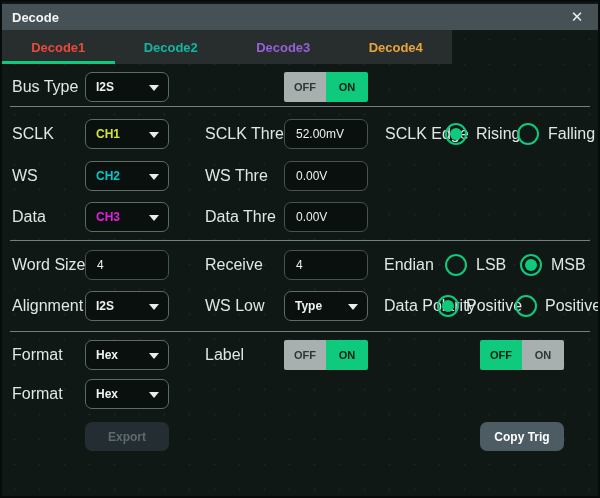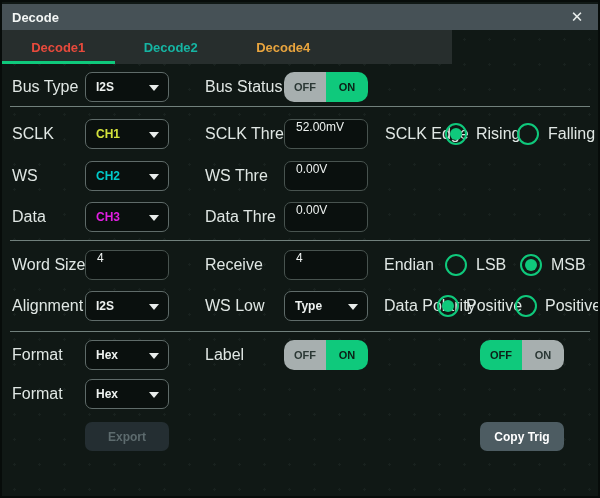--- a/index.html
+++ b/index.html
@@ -24,22 +24,22 @@
     font-size:13px;font-weight:bold;position:relative;}
   .tab-underline{position:absolute;left:0;bottom:0;width:113px;height:3px;background:#0fc97c;}
   
   .label{position:absolute;height:30px;line-height:30px;font-size:16px;color:#e0e7e4;white-space:nowrap;}
   .dd{position:absolute;width:84px;height:30px;background:#0a100e;border:1px solid #5f6b69;
     border-radius:7px;display:flex;align-items:center;padding:0 10px;
     font-size:12px;font-weight:bold;color:#eef2f0;}
   .dd .arrow{position:absolute;right:9px;top:12px;width:0;height:0;
     border-left:5px solid transparent;border-right:5px solid transparent;border-top:6px solid #e8ecea;}
   .input{position:absolute;width:84px;height:30px;background:#0a100e;border:1px solid #48534f;
-    border-radius:7px;display:flex;align-items:flex-start;padding:0 11px;font-size:12px;color:#eef2f0;}
-  .toggle{position:absolute;width:84px;height:30px;border-radius:10px;overflow:hidden;display:flex;
+    border-radius:7px;display:flex;align-items:center;padding:0 11px;font-size:12px;color:#eef2f0;}
+  .toggle{position:absolute;width:84px;height:30px;border-radius:2px;overflow:hidden;display:flex;
     font-size:11px;font-weight:bold;}
   .seg{flex:1;display:flex;align-items:center;justify-content:center;background:#a7afaf;color:#2b3835;}
   .seg.sel{background:#0fc97c;color:#0c1f16;}
   .radio{position:absolute;width:22px;height:22px;border:2.5px solid #0fc97c;border-radius:50%;}
   .radio.sel::after{content:"";position:absolute;left:3px;top:3px;right:3px;bottom:3px;
     background:#0fc97c;border-radius:50%;}
   .hr{position:absolute;left:8px;right:8px;height:1px;background:#71807c;}
   .btn{position:absolute;width:84px;height:29px;border-radius:7px;display:flex;align-items:center;
     justify-content:center;font-size:12px;font-weight:bold;}
   .btn.disabled{background:#242e32;color:#5d6b6e;}
@@ -51,30 +51,30 @@
 <div class="screen">
 
   <div class="titlebar">
     <span class="title">Decode</span>
     <span class="close">✕</span>
   </div>
 
   <div class="tabstrip">
     <div class="tab" style="color: rgb(232, 74, 60);">Decode1</div>
     <div class="tab" style="color: rgb(22, 181, 163);">Decode2</div>
+    <div class="tab" style="color: rgb(151, 95, 216);">Decode3</div>
     <div class="tab" style="color: rgb(232, 164, 62);">Decode4</div>
     <div class="tab-underline"></div>
   </div>
 
   <div class="label" style="left:10px;top:70px">Bus Type</div>
   <div class="dd" style="left:83px;top:70px">
     <span>I2S</span>
     <span class="arrow"></span>
   </div>
-  <div class="label" style="left:203px;top:70px">Bus Status</div>
   <div class="toggle" style="left:282px;top:70px">
     <div class="seg">OFF</div>
     <div class="seg sel">ON</div>
   </div>
 
   <div class="hr" style="top:104px"></div>
 
   <div class="label" style="left:10px;top:117px">SCLK</div>
   <div class="dd" style="left:83px;top:117px">
     <span style="color: rgb(212, 226, 60);">CH1</span>

